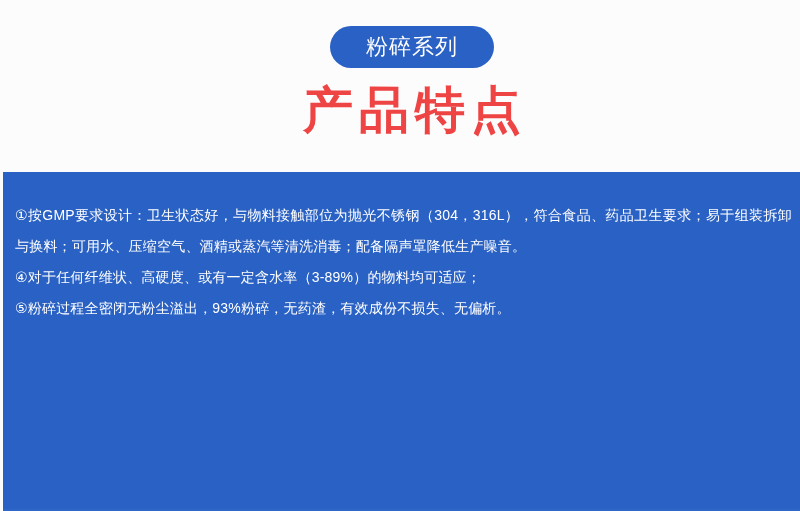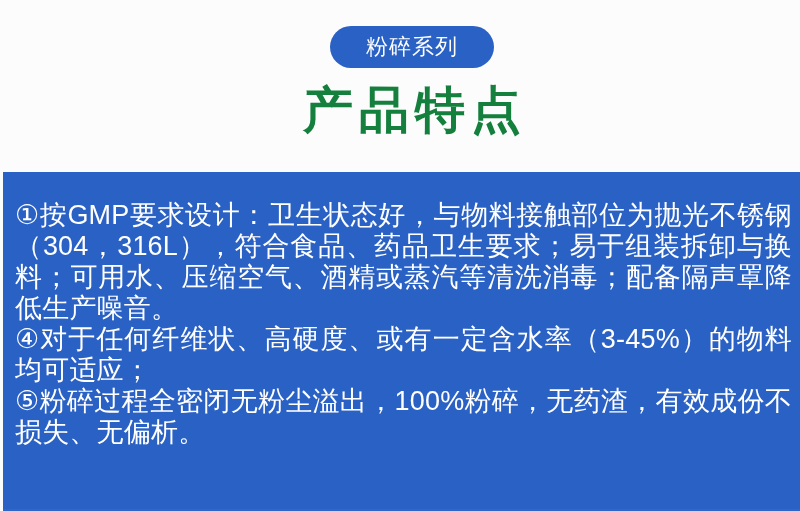--- a/index.html
+++ b/index.html
@@ -52,21 +52,21 @@
     align-items: center;
     justify-content: center;
     line-height: 1;
     white-space: nowrap;
   }
 
   .page-title {
     margin-top: 14px;
     font-size: 50px;
     font-weight: bold;
-    color: #15803d;
+    color: #ef4444;
     letter-spacing: 6px;
     text-indent: 6px;
     line-height: 1.15;
     white-space: nowrap;
   }
 
   
   .panel {
     position: absolute;
     left: 3px;
@@ -83,21 +83,21 @@
   }
 
   .feature-list {
     margin: 0;
     padding: 0;
     list-style: none;
   }
 
   .feature-item {
     color: #ffffff;
-    font-size: 27px;
+    font-size: 14px;
     line-height: 31px;
     letter-spacing: 0.2px;
     text-align: justify;
     text-justify: inter-ideograph;
     word-break: break-all;
     margin: 0;
   }
 
   .divider-bottom {
     position: absolute;
@@ -115,20 +115,20 @@
 
   <div class="header">
     <div class="badge">粉碎系列</div>
     <div class="page-title">产品特点</div>
   </div>
 
   <div class="panel">
     <div class="panel-inner">
       <ul class="feature-list">
         <li class="feature-item">①按GMP要求设计：卫生状态好，与物料接触部位为抛光不锈钢（304，316L），符合食品、药品卫生要求；易于组装拆卸与换料；可用水、压缩空气、酒精或蒸汽等清洗消毒；配备隔声罩降低生产噪音。</li>
-        <li class="feature-item">④对于任何纤维状、高硬度、或有一定含水率（3-45%）的物料均可适应；</li>
-        <li class="feature-item">⑤粉碎过程全密闭无粉尘溢出，100%粉碎，无药渣，有效成份不损失、无偏析。</li>
+        <li class="feature-item">④对于任何纤维状、高硬度、或有一定含水率（3-89%）的物料均可适应；</li>
+        <li class="feature-item">⑤粉碎过程全密闭无粉尘溢出，93%粉碎，无药渣，有效成份不损失、无偏析。</li>
       </ul>
     </div>
     <div class="divider-bottom"></div>
   </div>
 
 </div>
 
 </body></html>

